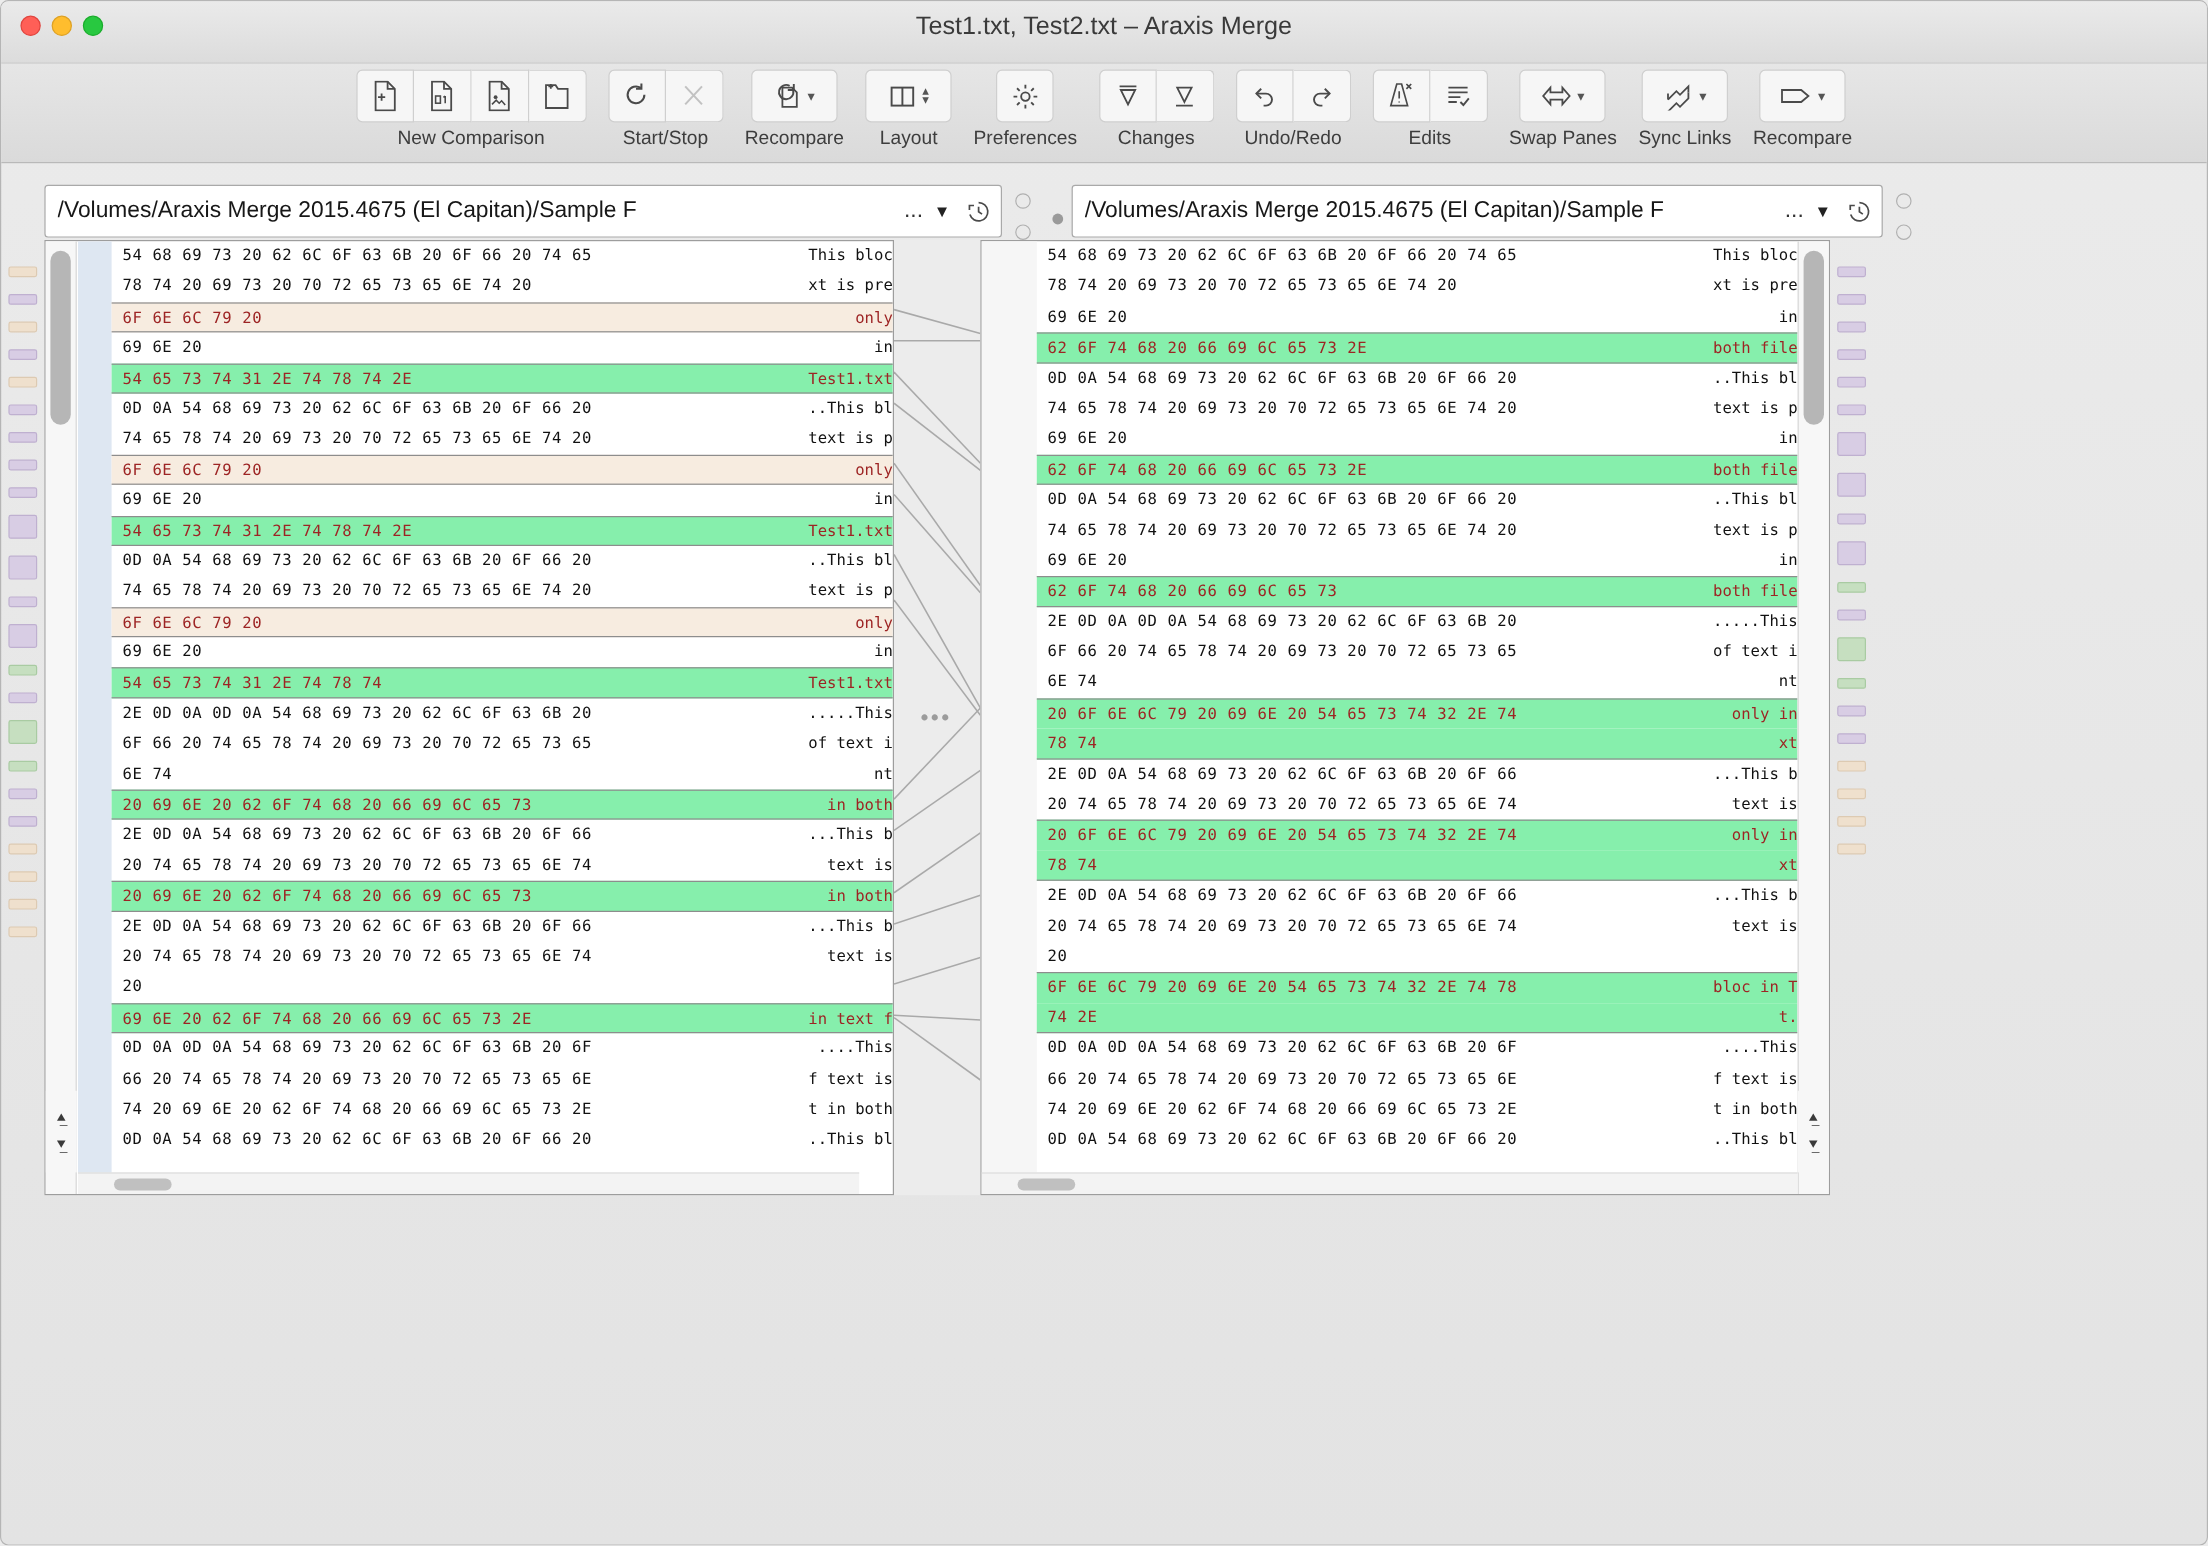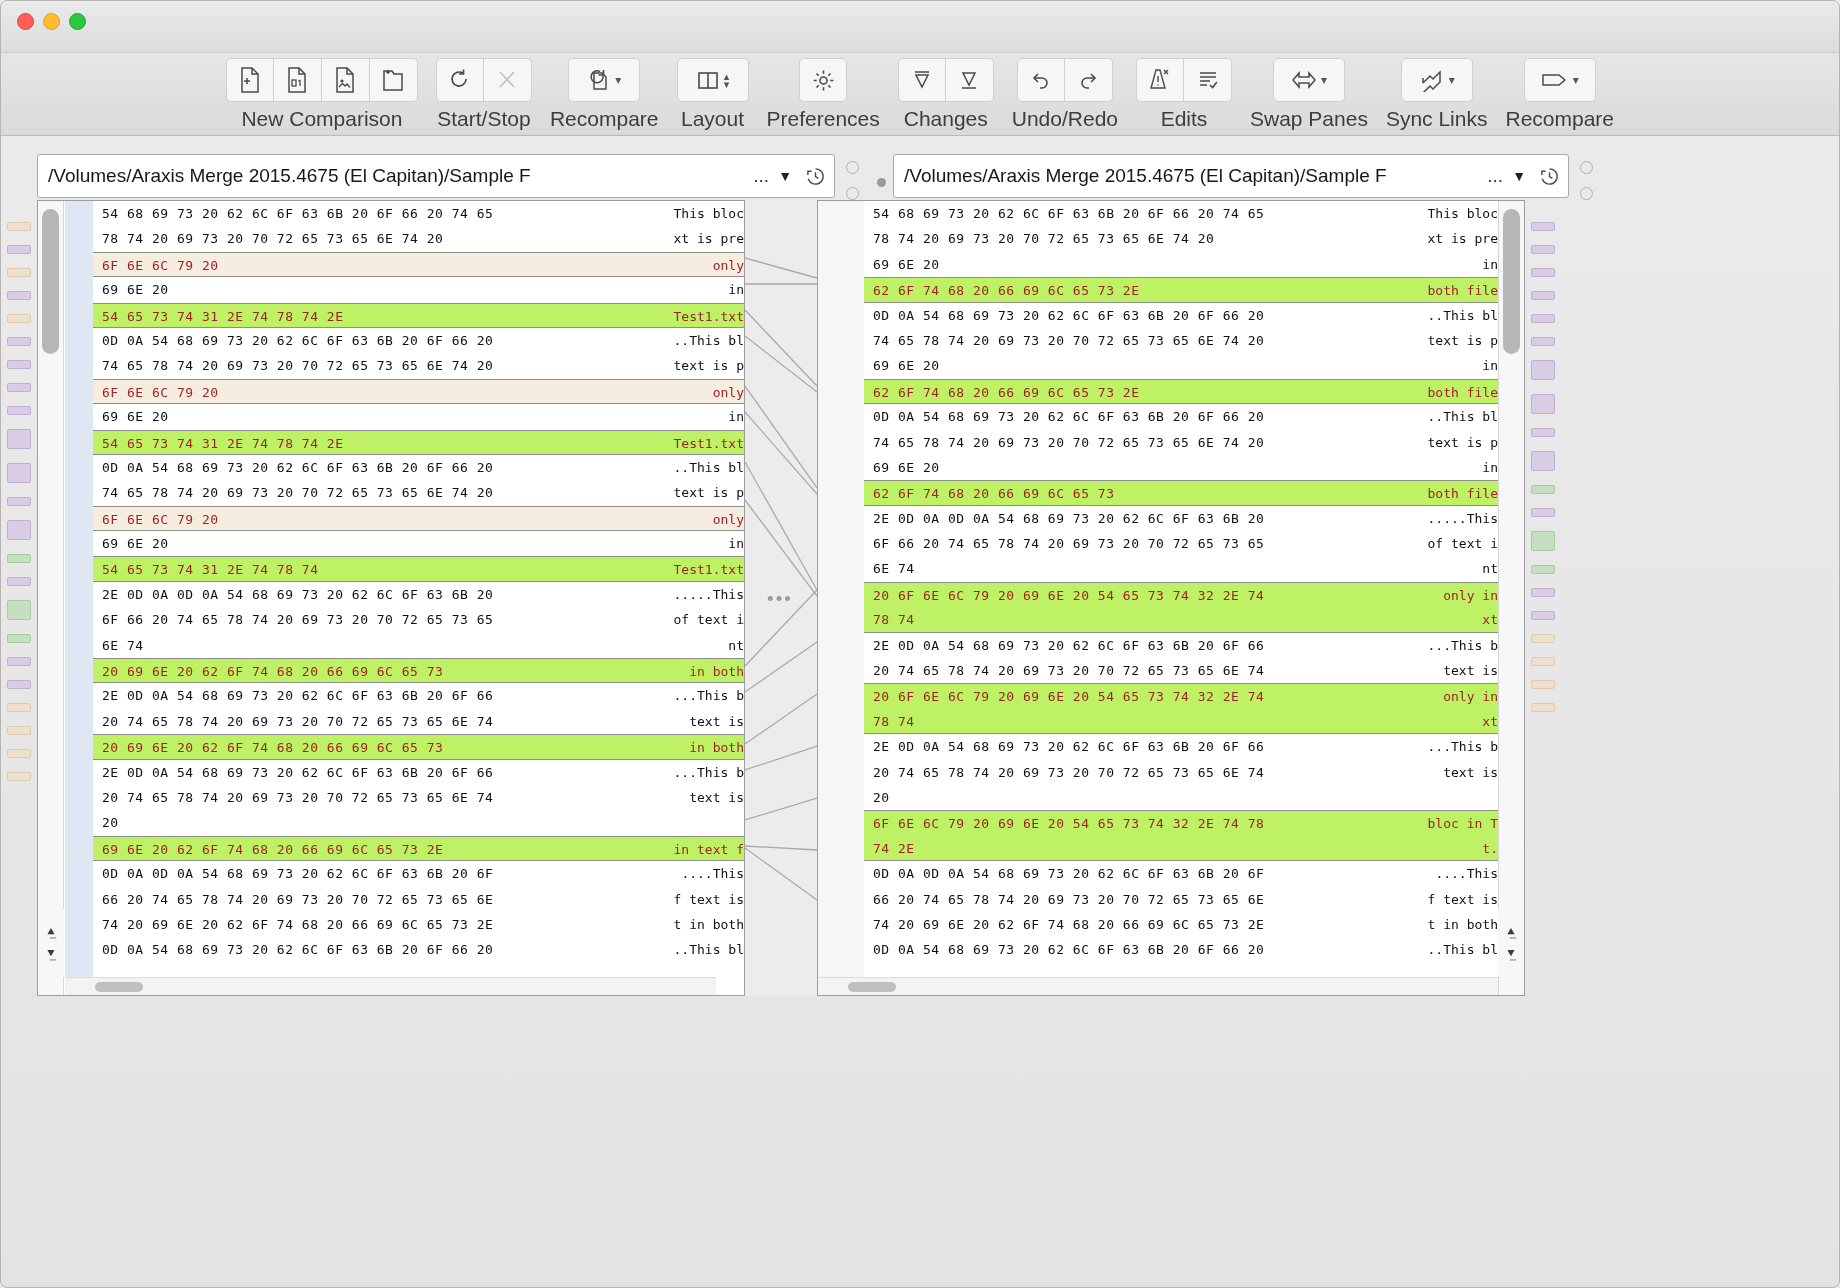--- a/index.html
+++ b/index.html
@@ -40,21 +40,21 @@
     width:48px; height:44px; background:#f6f6f6; border:1px solid #cfcfcf;
     display:flex; align-items:center; justify-content:center;
     color:#4a4a4a;
   }
   .tbtn + .tbtn { border-left:none; }
   .tbtns .tbtn:first-child { border-radius:5px 0 0 5px; }
   .tbtns .tbtn:last-child  { border-radius:0 5px 5px 0; }
   .tbtns .tbtn:only-child  { border-radius:5px; }
   .tbtn.wider { width:72px; }
   .tbtn.disabled { color:#c2c2c2; }
-  .tlabel { margin-top:5px; font-size:21px; color:#3d3d3d; white-space:nowrap; }
+  .tlabel { margin-top:5px; font-size:16px; color:#3d3d3d; white-space:nowrap; }
   .chev { margin-left:4px; font-size:12px; color:#555; }
 
   
   #content { position:relative; height:1288px; }
 
   #pathrow { display:flex; align-items:center; padding:16px 0 0 0; height:64px; }
 
   .pathfield {
     height:44px; background:#fff; border:1px solid #a9a9a9; border-radius:3px;
     display:flex; align-items:center; padding:0 4px 0 10px;
@@ -94,21 +94,21 @@
                 background:#dee7f2; }
   .pane-strip.plain { background:#f6f6f6; }
 
   .rows { position:absolute; left:55px; top:0; right:0; }
   .hrow { height:25.4px; line-height:25.4px; white-space:nowrap;
           font-family:"DejaVu Sans Mono", monospace; font-size:13px;
           color:#111; position:relative; padding-left:9px; overflow:hidden; }
   .hrow .hex  { letter-spacing:0.5px; }
   .hrow .chr  { position:absolute; right:0px; top:0; padding-right:0px; }
   .hrow.del   { background:#f7ece0; color:#9d2424; }
-  .hrow.chg   { background:#bef264; color:#9d2424; }
+  .hrow.chg   { background:#86efac; color:#9d2424; }
   .hrow.sep-top    { border-top:1.6px solid #8d8d8d; }
   .hrow.sep-bottom { border-bottom:1.6px solid #8d8d8d; }
 
   
   .hbar { position:absolute; left:27px; right:28px; bottom:0; height:18px;
           background:#f3f3f3; border-top:1px solid #dcdcdc; }
   .hthumb { position:absolute; left:30px; top:4px; width:48px; height:10px;
             background:#c0c0c0; border-radius:5px; }
 
   .vnav { position:absolute; left:0; bottom:18px; width:26px; height:68px;
@@ -132,20 +132,21 @@
 <body>
 
 <div id="window">
 
   <div id="titlebar">
     <div id="traffic">
       <div class="tl red"></div>
       <div class="tl amber"></div>
       <div class="tl green"></div>
     </div>
+    <div id="wintitle">Test1.txt, Test2.txt – Araxis Merge</div>
   </div>
 
   <div id="toolbar">
 
     <div class="tgroup">
       <div class="tbtns">
         <div class="tbtn">
           <svg width="24" height="26" viewBox="0 0 24 26">
               <path d="M4 1h10l6 6v18H4z" fill="none" stroke="currentColor" stroke-width="1.5"></path>
               <path d="M14 1v6h6" fill="none" stroke="currentColor" stroke-width="1.5"></path>

